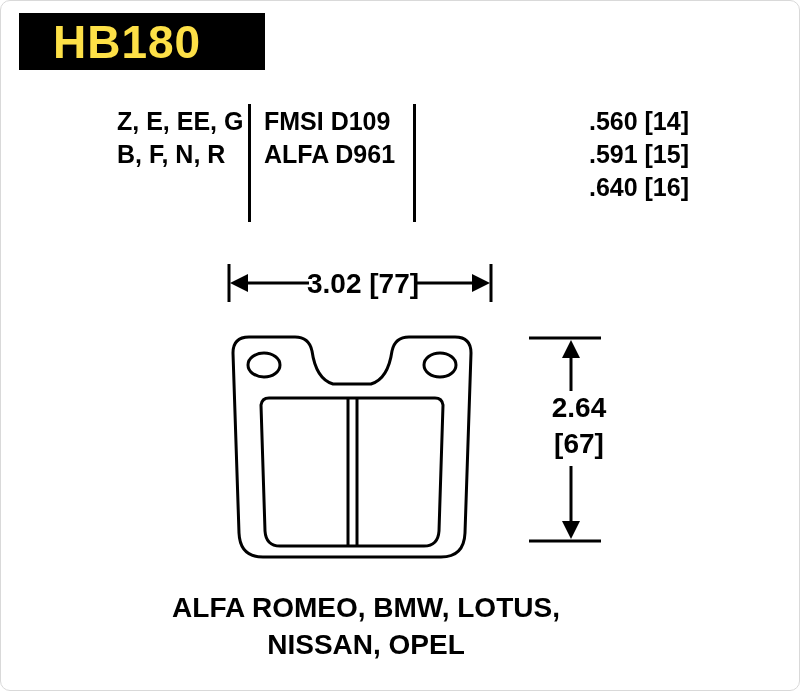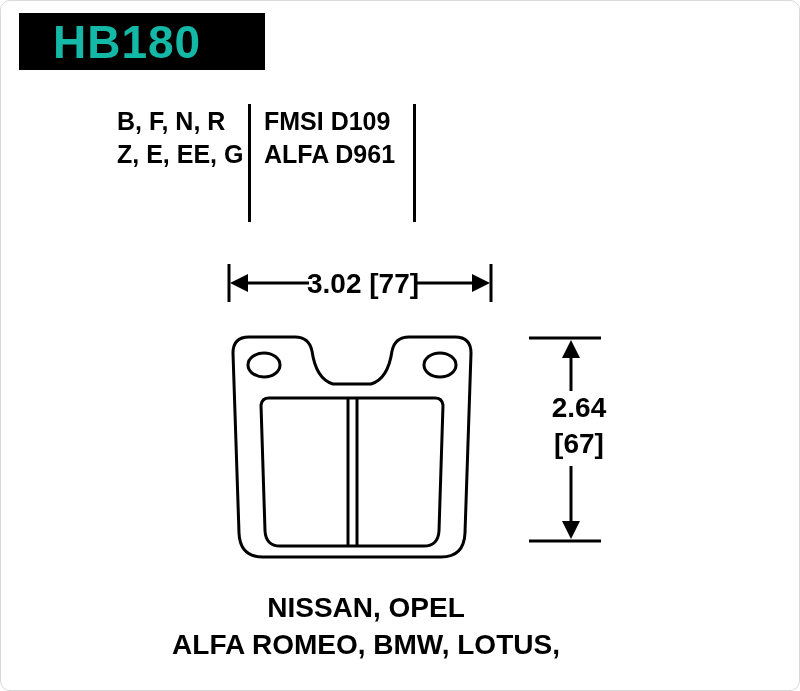--- a/index.html
+++ b/index.html
@@ -11,21 +11,21 @@
     border-radius:10px;
     overflow:hidden;
     box-sizing:border-box;
     font-family:"Liberation Sans",sans-serif;
     font-weight:bold;
     color:#000;
   }
   .part-box{
     position:absolute;left:18px;top:12px;
     width:246px;height:57px;
-    background:#000;color:#14b8a6;
+    background:#000;color:#fde047;
     display:flex;align-items:center;
     padding-left:34px;box-sizing:border-box;
     font-size:46px;letter-spacing:1px;
   }
   .compounds{
     position:absolute;left:116px;top:104px;
     font-size:25px;line-height:33px;white-space:nowrap;
   }
   .fmsi{
     position:absolute;left:263px;top:104px;
@@ -56,33 +56,38 @@
 </head>
 <body>
 
 <div class="page">
 
   <div class="part-box">
     <span>HB180</span>
   </div>
 
   <div class="compounds">
+    <div>Z, E, EE, G</div>
     <div>B, F, N, R</div>
-    <div>Z, E, EE, G</div>
   </div>
 
   <div class="vline vline1"></div>
 
   <div class="fmsi">
     <div>FMSI D109</div>
     <div>ALFA D961</div>
   </div>
 
   <div class="vline vline2"></div>
 
+  <div class="thickness">
+    <div>.560 [14]</div>
+    <div>.591 [15]</div>
+    <div>.640 [16]</div>
+  </div>
 
   <svg class="drawing" viewBox="0 250 800 330">
 
     <g stroke="#000" stroke-width="3">
       <line x1="228" y1="263" x2="228" y2="301"></line>
       <line x1="490" y1="263" x2="490" y2="301"></line>
       <line x1="247" y1="282" x2="308" y2="282"></line>
       <line x1="416" y1="282" x2="471" y2="282"></line>
       <polygon points="229,282 247,273 247,291" fill="#000" stroke="none"></polygon>
       <polygon points="489,282 471,273 471,291" fill="#000" stroke="none"></polygon>
@@ -128,17 +133,17 @@
       <line x1="570" y1="356" x2="570" y2="390"></line>
       <line x1="570" y1="465" x2="570" y2="521"></line>
       <polygon points="570,339 561,357 579,357" fill="#000" stroke="none"></polygon>
       <polygon points="570,538 561,520 579,520" fill="#000" stroke="none"></polygon>
     </g>
     <text x="578" y="416" text-anchor="middle" font-size="28">2.64</text>
     <text x="578" y="452" text-anchor="middle" font-size="28">[67]</text>
   </svg>
 
   <div class="apps">
+    <div>ALFA ROMEO, BMW, LOTUS,</div>
     <div>NISSAN, OPEL</div>
-    <div>ALFA ROMEO, BMW, LOTUS,</div>
   </div>
 
 </div>
 
 </body></html>

